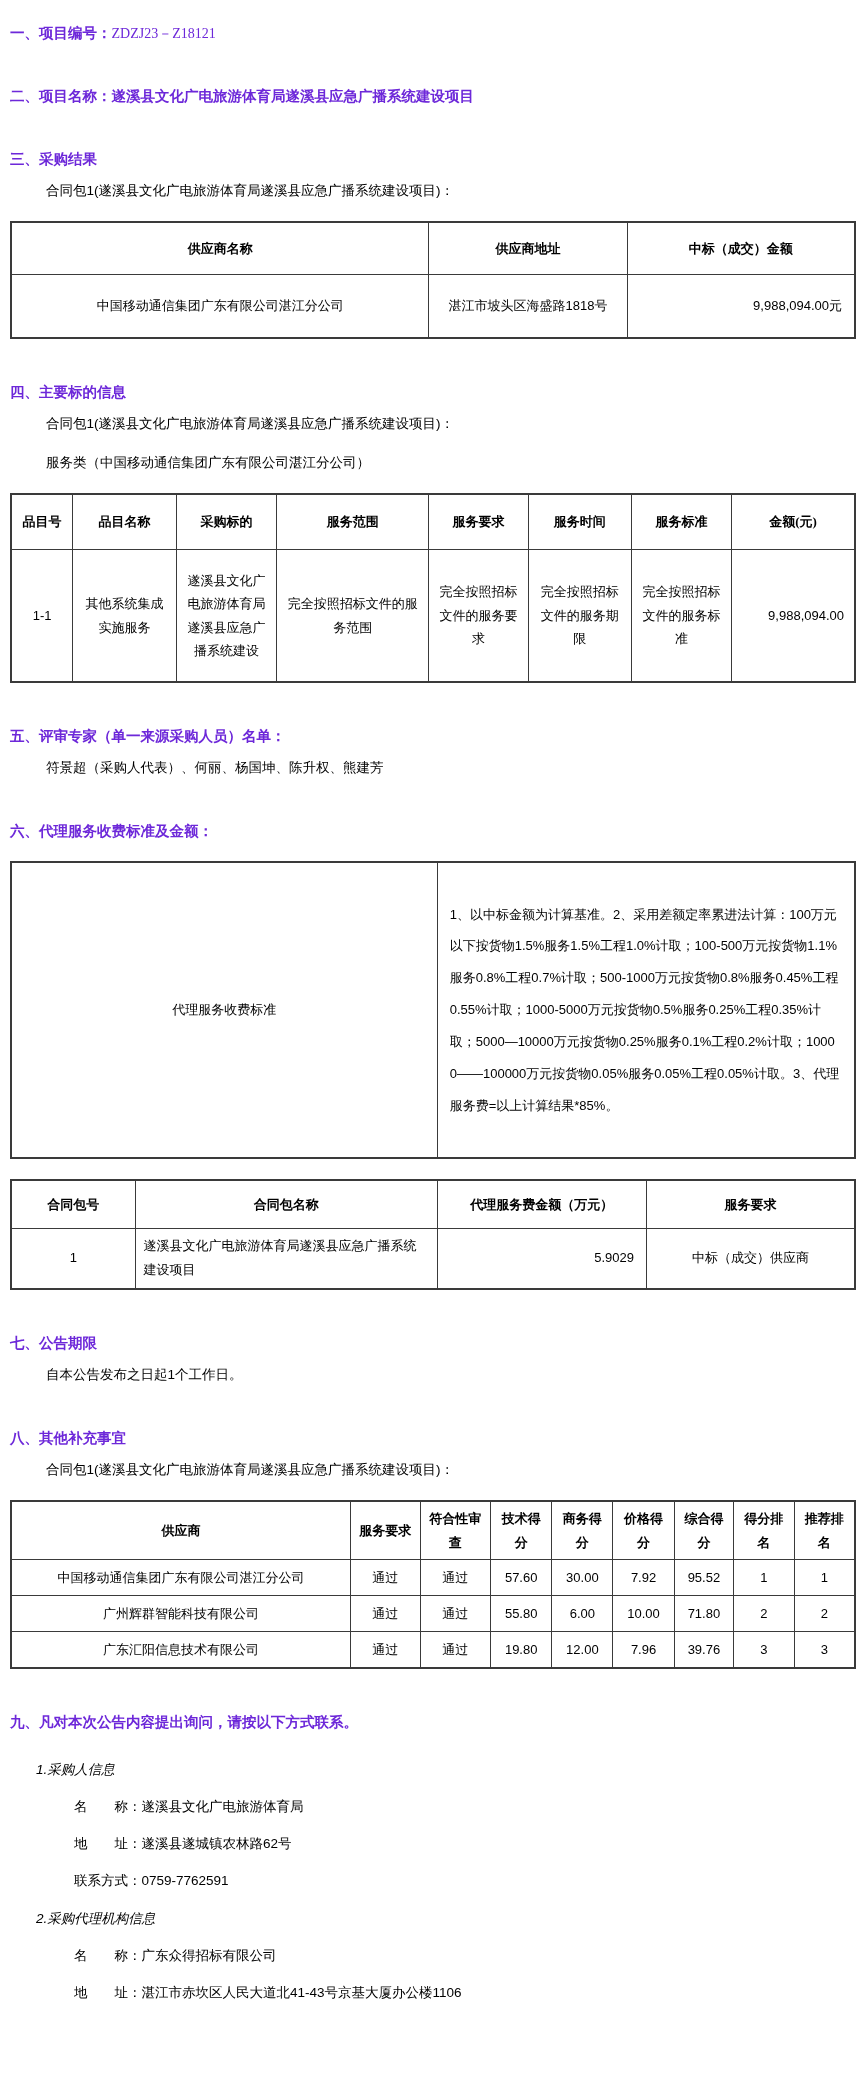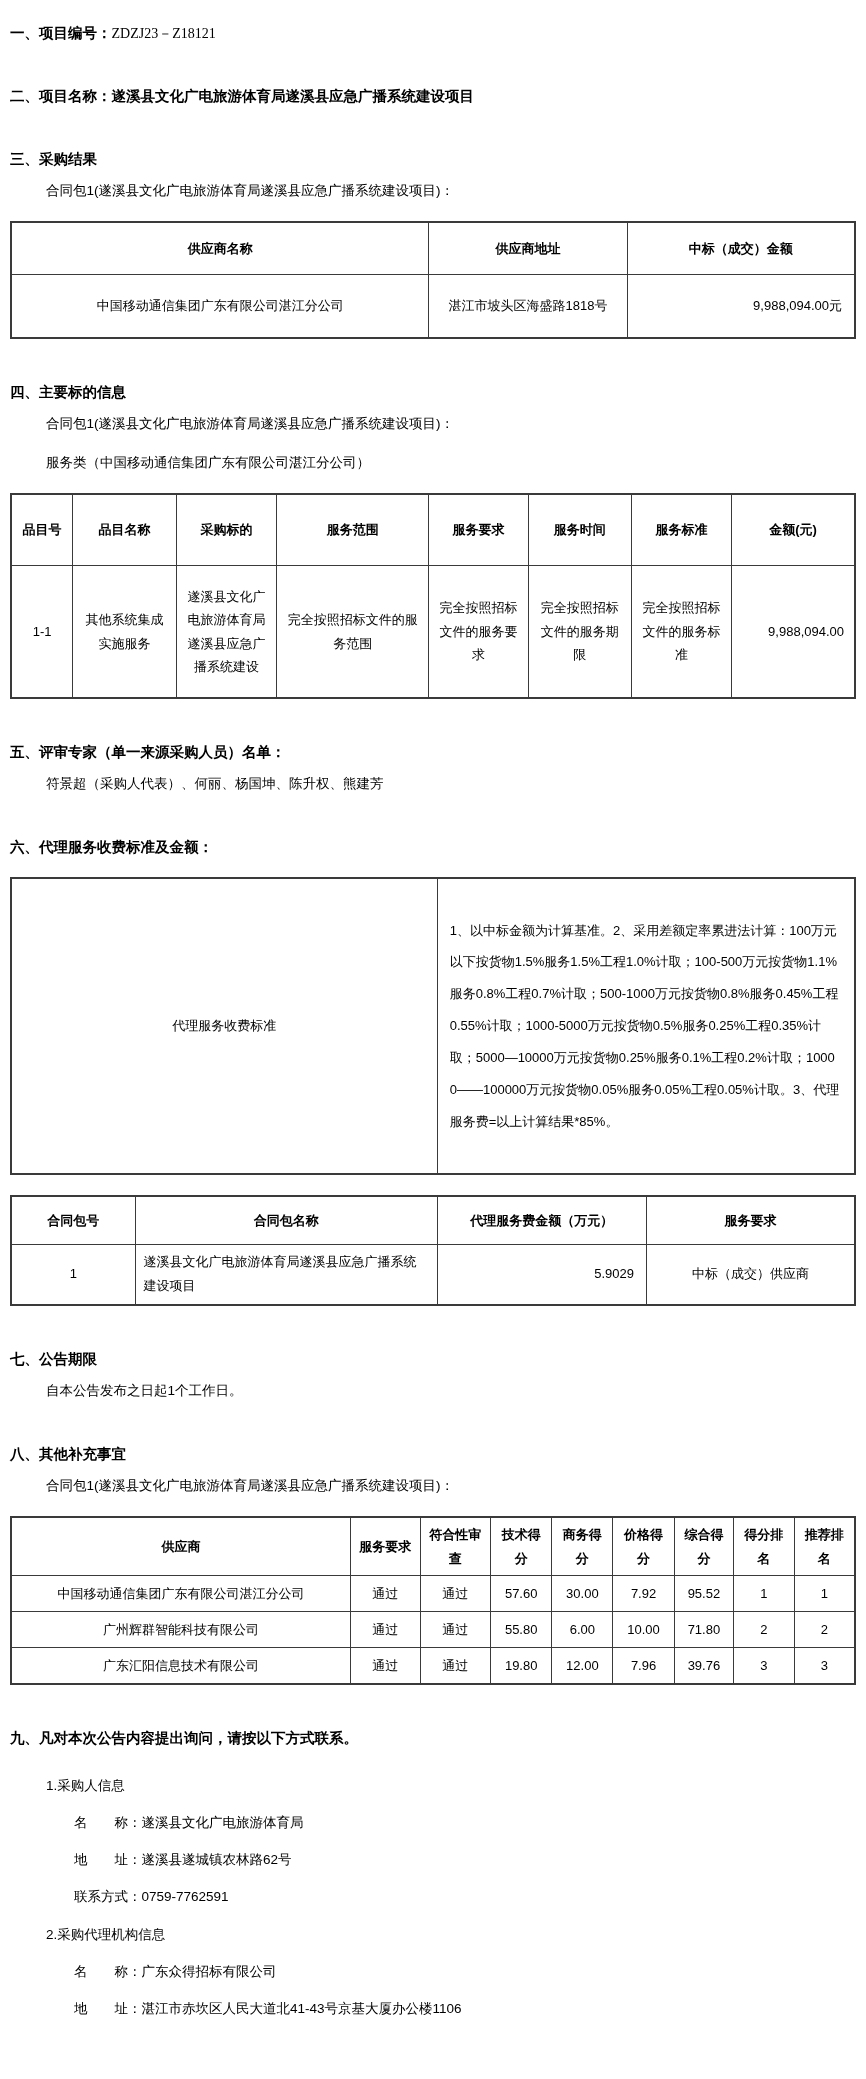--- a/index.html
+++ b/index.html
@@ -7,21 +7,21 @@
   body {
     width: 866px;
     font-family: "Liberation Sans", "DejaVu Sans", sans-serif;
     color: #000;
   }
   .page { padding: 16px 10px 20px 10px; }
 
   .sec-heading {
     font-size: 14.5px;
     font-weight: bold;
-    color: #000000;
+    color: #6d28d9;
     margin-top: 44px;
   }
   .sec-heading:first-child { margin-top: 8px; }
   .sec-heading .code { font-weight: normal; font-family: "Liberation Serif", "DejaVu Serif", serif; font-size: 14px; }
 
   .para {
     font-size: 13.5px;
     margin: 12px 0 0 36px;
     line-height: 1.5;
   }
@@ -36,29 +36,29 @@
   }
   table.tbl th, table.tbl td {
     border: 1px solid #3a3a3a;
     font-size: 13px;
     padding: 5px 8px;
     text-align: center;
     vertical-align: middle;
     word-break: break-all;
     line-height: 1.8;
   }
-  table.tbl th { font-weight: bold; }
+  table.tbl th { font-weight: bold; font-family: Liberation Serif, serif; }
 
   
   .t-result th { height: 52px; }
   .t-result td { height: 64px; }
   .t-result .amount { text-align: right; padding-right: 12px; }
 
   
-  .t-subject th { height: 72px; padding: 4px 4px; }
+  .t-subject th { height: 56px; padding: 4px 4px; }
   .t-subject td { height: 132px; padding: 6px 6px; line-height: 2.0; }
   .t-subject .amount { text-align: right; padding-right: 10px; word-break: normal; }
 
   
   .t-fee-a td.std-label { height: 296px; font-weight: normal; }
   .t-fee-a td.std-text {
     text-align: left;
     line-height: 2.45;
     padding: 10px 12px;
     height: 296px;
@@ -68,21 +68,21 @@
   .t-fee-b td { height: 60px; }
   .t-fee-b .pkg-name { text-align: left; line-height: 1.9; }
   .t-fee-b .amount { text-align: right; padding-right: 12px; }
 
   
   .t-score th { height: 58px; padding: 4px 3px; line-height: 1.6; }
   .t-score td { height: 36px; padding: 2px 3px; }
 
   
   .contact-line { font-size: 13.5px; line-height: 1.5; margin-top: 17px; }
-  .indent-1 { margin-left: 36px; }
+  .indent-1 { margin-left: 26px; font-style: italic; }
   .indent-2 { margin-left: 64px; }
 </style>
 </head>
 <body>
 
 <div class="page">
 
   <div class="sec-heading">
     <span>一、项目编号：</span><span class="code">ZDZJ23－Z18121</span>
   </div>

